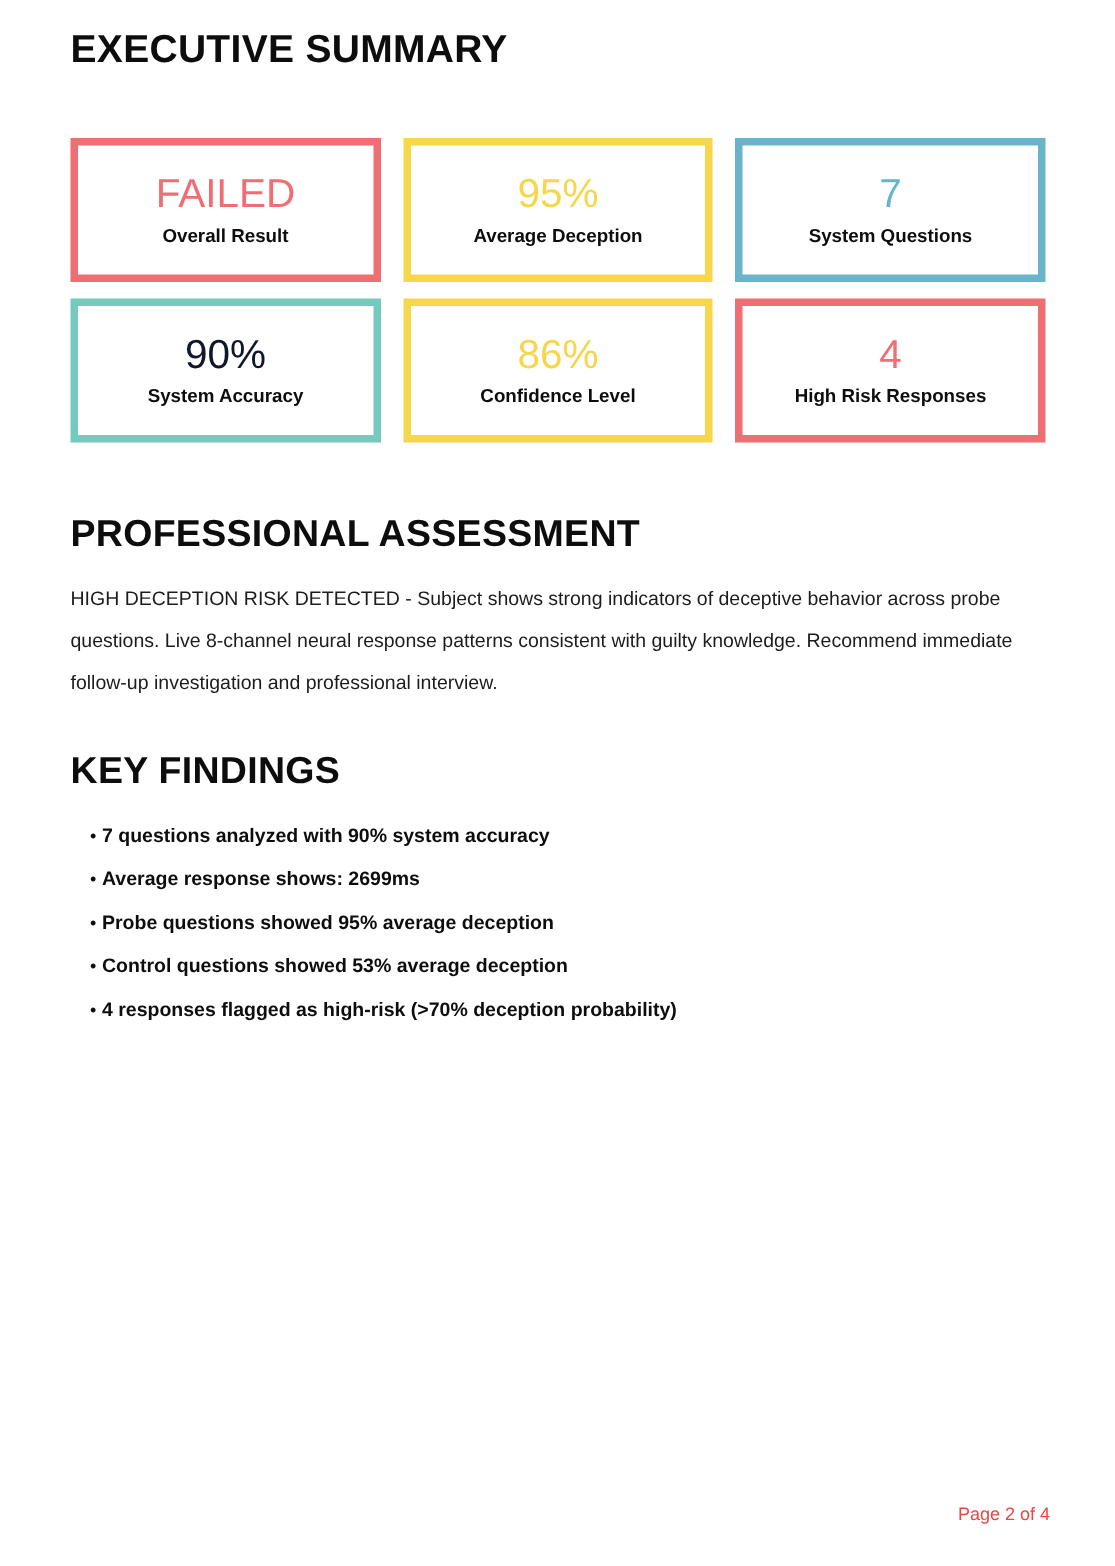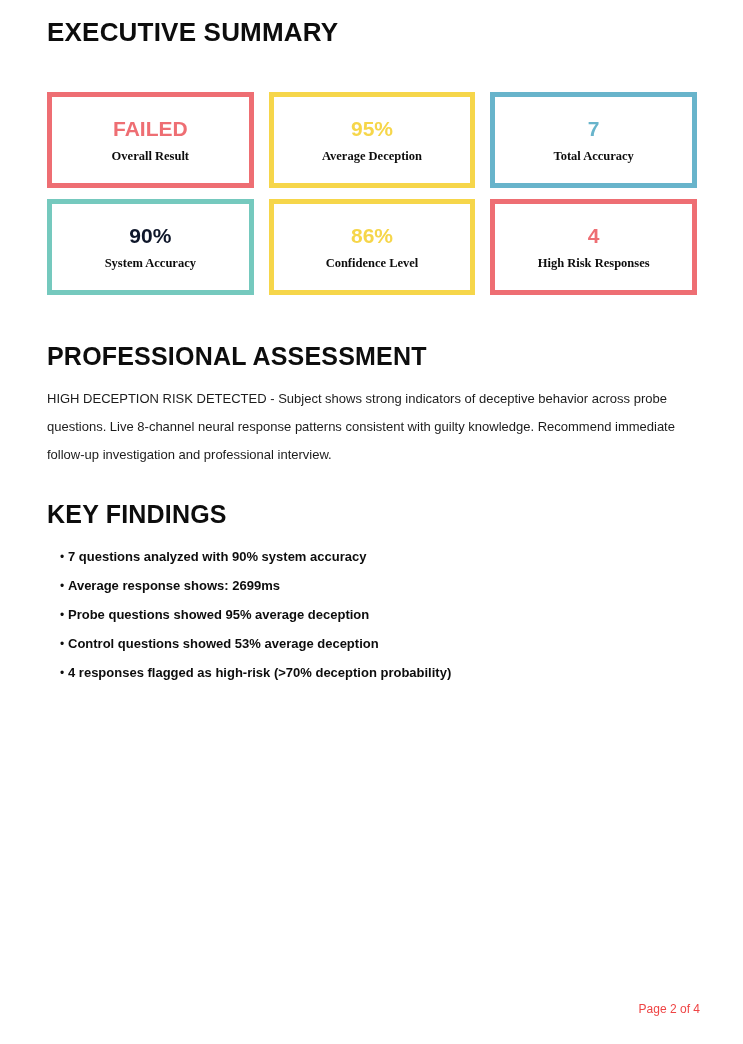--- a/index.html
+++ b/index.html
@@ -34,30 +34,29 @@
     height: 96px;
     background: #ffffff;
     border: 5px solid #cccccc;
     display: flex;
     flex-direction: column;
     align-items: center;
     justify-content: center;
     text-align: center;
   }
   .card-value {
-    font-size: 21px;
-    font-weight: bold;
+    font-size: 27px;
+    font-weight: normal;
     line-height: 25px;
   }
   .card-label {
     margin-top: 8px;
     font-size: 12.5px;
     font-weight: bold;
     color: #0d0d0d;
-    font-family: Liberation Serif, serif;
   }
   .c-red    { border-color: #EE6E73; }
   .c-red    .card-value { color: #EE6E73; }
   .c-yellow { border-color: #F6D64A; justify-content: center; }
   .c-yellow .card-value { color: #F6D64A; }
   .c-blue   { border-color: #68B4CB; }
   .c-blue   .card-value { color: #68B4CB; }
   .c-teal   { border-color: #75C9BE; }
   .c-teal   .card-value { color: #0f172a; }
 
@@ -118,21 +117,21 @@
       <div class="stat-card c-red">
         <div class="card-value">FAILED</div>
         <div class="card-label">Overall Result</div>
       </div>
       <div class="stat-card c-yellow">
         <div class="card-value">95%</div>
         <div class="card-label">Average Deception</div>
       </div>
       <div class="stat-card c-blue">
         <div class="card-value">7</div>
-        <div class="card-label">Total Accuracy</div>
+        <div class="card-label">System Questions</div>
       </div>
       <div class="stat-card c-teal">
         <div class="card-value">90%</div>
         <div class="card-label">System Accuracy</div>
       </div>
       <div class="stat-card c-yellow">
         <div class="card-value">86%</div>
         <div class="card-label">Confidence Level</div>
       </div>
       <div class="stat-card c-red">

